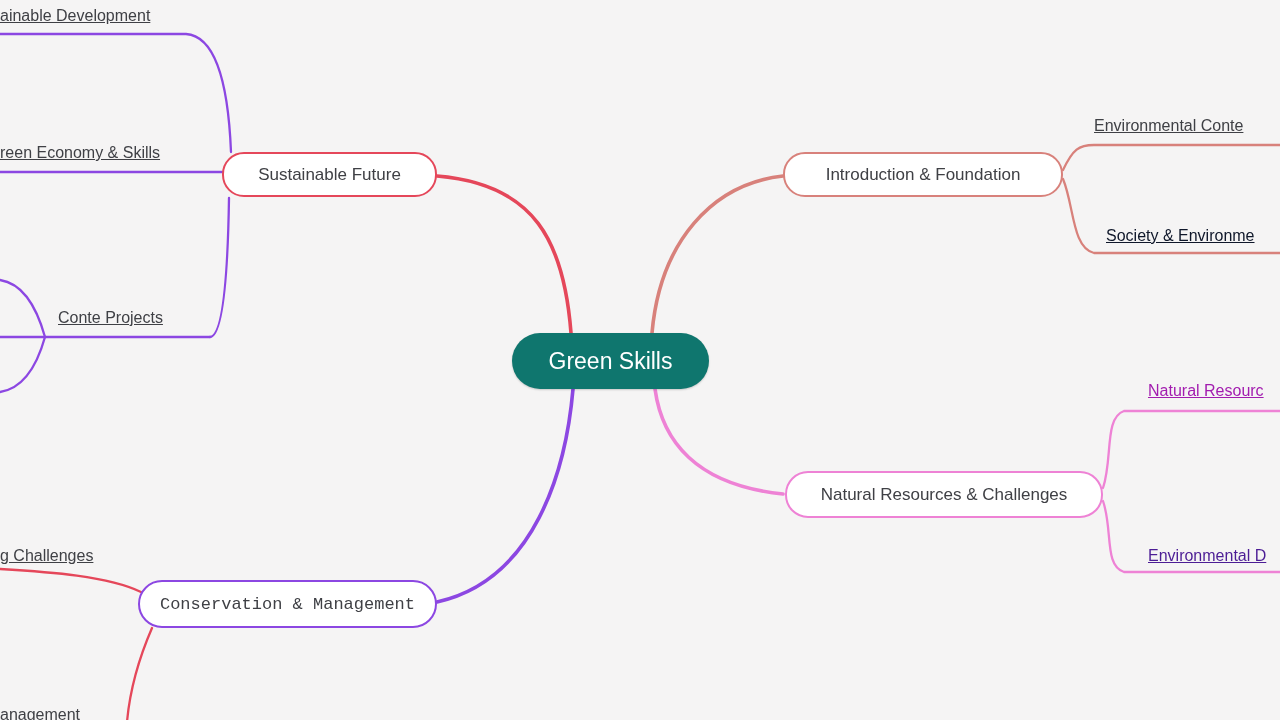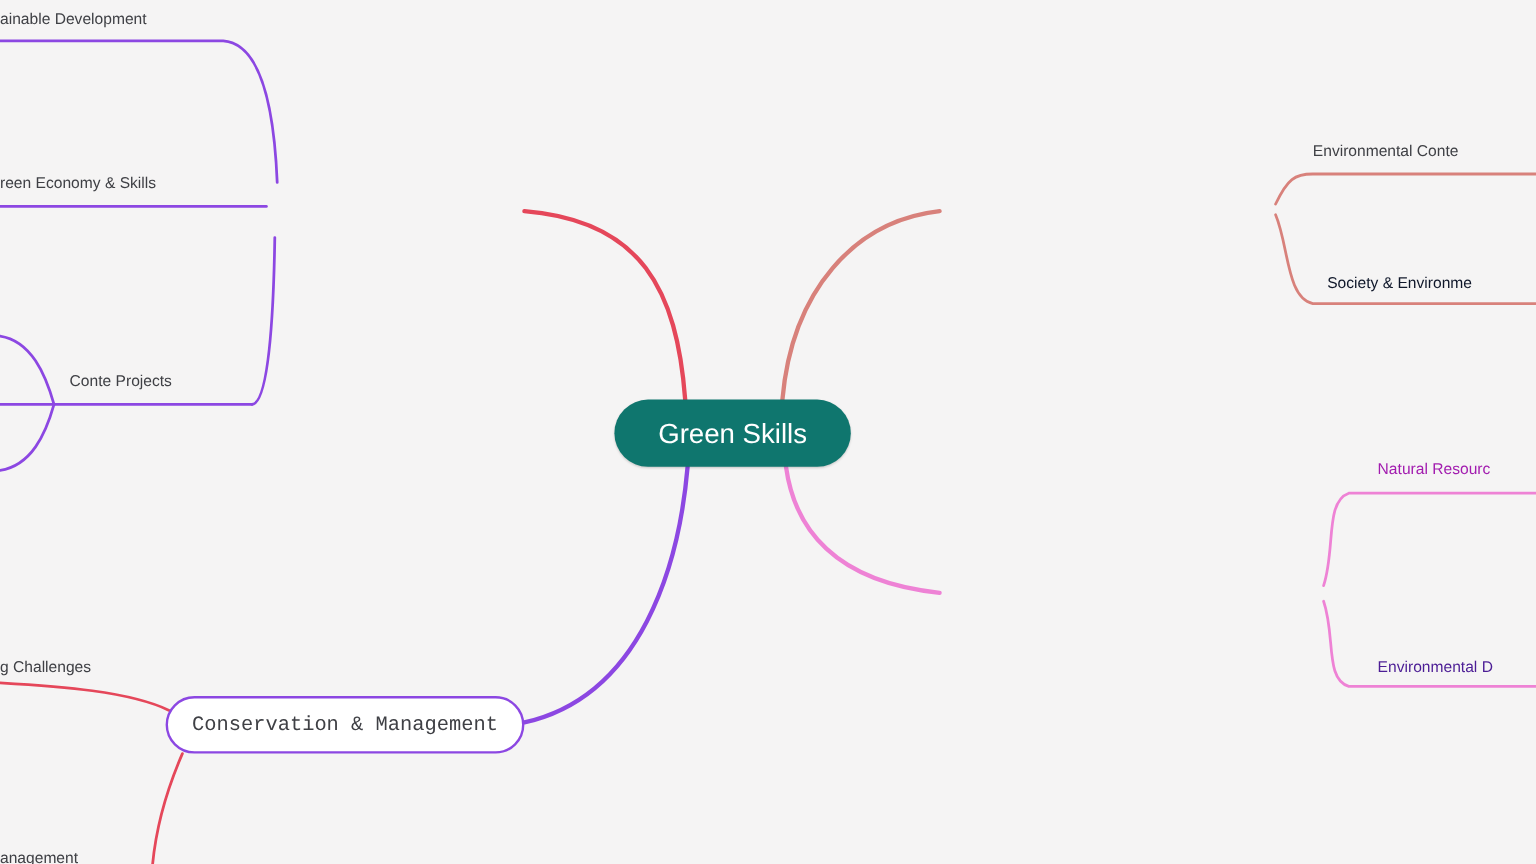--- a/index.html
+++ b/index.html
@@ -38,24 +38,25 @@
     box-sizing: border-box;
   }
   .node.center {
     border: none;
     color: #ffffff;
     font-size: 23px;
     box-shadow: 0 1px 2px rgba(0,0,0,0.18);
   }
   .leaf-label {
     position: absolute;
-    font-size: 13px;
+    font-size: 16px;
     color: #3f4045;
     white-space: nowrap;
     line-height: 19px;
+    text-decoration: underline;
   }
 </style>
 </head>
 <body>
 
 <div class="stage" style="background-color: rgb(245, 244, 244);">
 
   <svg class="links" viewBox="0 0 1280 720">
 
     <path class="root-link" d="M437,176 C535,184 564,242 571,333" stroke="#e5475a"></path>
@@ -78,22 +79,31 @@
     <path class="child-link" d="M1103,501 C1113,530 1104,566 1124,572 L1280,572" stroke="#ee82d5"></path>
 
     <path class="child-link" d="M0,569 C50,572 108,576 141,592" stroke="#e5475a"></path>
     <path class="child-link" d="M152,628 C139,658 130,688 127,722" stroke="#e5475a"></path>
   </svg>
 
   <div class="node center" style="left: 512px; top: 333px; width: 197px; height: 56px; border-radius: 28px; background-color: #0f766e;">
     <span style="color: rgb(255, 255, 255);">Green Skills</span>
   </div>
 
+  <div class="node" style="left: 222px; top: 152px; width: 215px; height: 45px; border-radius: 22px; border-color: rgb(229, 71, 90);">
+    <span style="color: rgb(63, 64, 69);">Sustainable Future</span>
+  </div>
 
+  <div class="node" style="left: 783px; top: 152px; width: 280px; height: 45px; border-radius: 22px; border-color: rgb(216, 129, 123);">
+    <span style="color: rgb(63, 64, 69);">Introduction &amp; Foundation</span>
+  </div>
 
+  <div class="node" style="left: 785px; top: 471px; width: 318px; height: 47px; border-radius: 23px; border-color: rgb(238, 130, 213);">
+    <span style="color: rgb(63, 64, 69);">Natural Resources &amp; Challenges</span>
+  </div>
 
   <div class="node" style="left: 138px; top: 580px; width: 299px; height: 48px; border-radius: 24px; border-color: rgb(140, 71, 226);">
     <span style="color: rgb(63, 64, 69); font-family: Liberation Mono, monospace;">Conservation &amp; Management</span>
   </div>
 
   <div class="leaf-label" style="left: 0px; top: 6px; color: rgb(63, 64, 69);">ainable Development</div>
 
   <div class="leaf-label" style="left: 0px; top: 143px; color: rgb(63, 64, 69);">reen Economy &amp; Skills</div>
 
   <div class="leaf-label" style="left: 58px; top: 308px; color: rgb(63, 64, 69);">Conte Projects</div>

